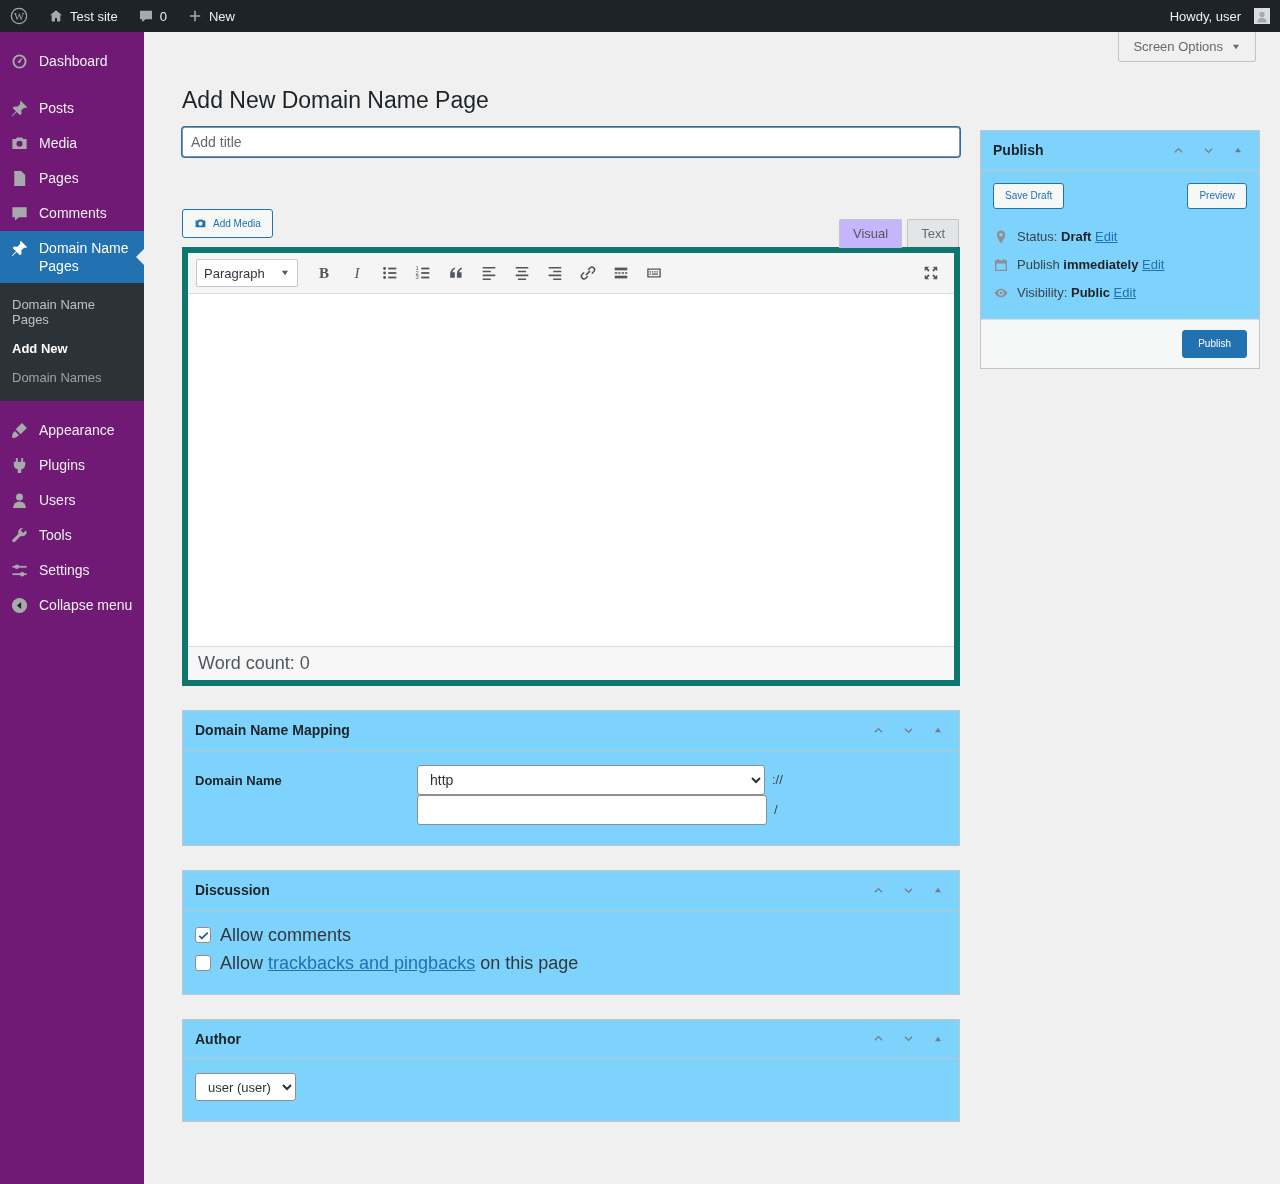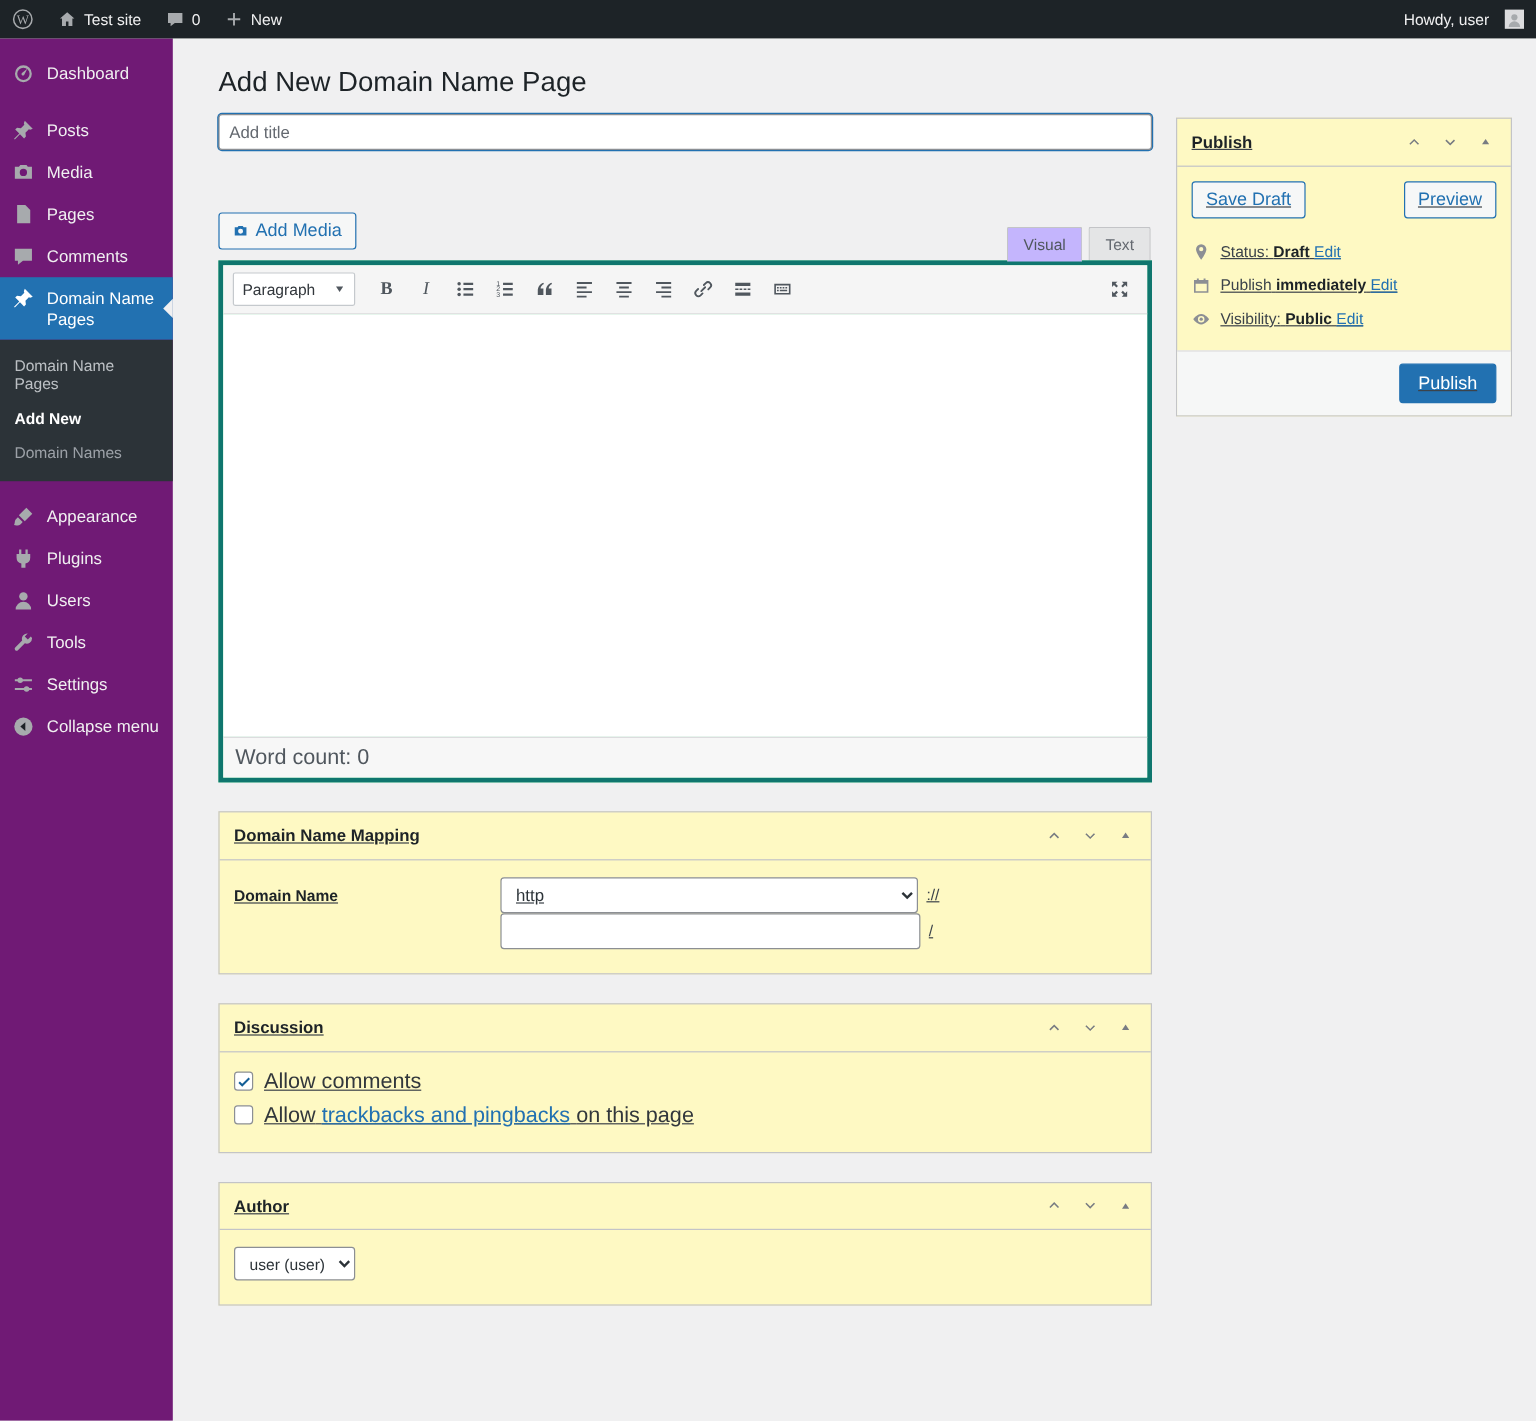--- a/index.html
+++ b/index.html
@@ -37,21 +37,21 @@
   .menu-item.active { background:#2271b1; color:#fff; }
   .menu-item.active .icon { color:#fff; }
   .menu-item.active::after { content:""; position:absolute; right:0; top:50%; transform:translateY(-50%); border:8px solid transparent; border-right-color:#f0f0f1; }
   .menu-sep { height:12px; }
   .submenu { background:#2c3338; padding:7px 0 9px; }
   .submenu-item { padding:7px 12px; font-size:13px; color:#bcc0c4; cursor:pointer; }
   .submenu-item.current { color:#fff; font-weight:700; }
   .submenu-item.dim { color:#9ca1a7; }
 
   
-  .content { margin-left:160px; padding:32px 20px 18px 22px; position:relative; }
+  .content { margin-left:160px; padding:32px 20px 18px 22px; position:relative;margin-top:32px; }
   h1.page-title { font-size:23px; font-weight:400; color:#1d2327; padding-top:21px; margin-bottom:12px; line-height:30px; }
 
   .screen-options {
     position:absolute; top:0; right:24px; display:flex; align-items:center; gap:8px;
     background:#f0f0f1; border:1px solid #c3c4c7; border-top:none; border-radius:0 0 3px 3px;
     padding:7px 14px; color:#646970; cursor:pointer; font-size:13px;
   }
   .screen-options .icon { color:#646970; }
 
   .cols { display:flex; align-items:flex-start; }
@@ -64,54 +64,54 @@
     font-family:"Liberation Sans", sans-serif;
     border:1px solid #2271b1; box-shadow:0 0 0 1px #2271b1; border-radius:4px; background:#fff; outline:none;
   }
   .title-input::placeholder { color:#646970; }
 
   
   .editor-top { display:flex; justify-content:space-between; align-items:flex-end; margin-top:52px; }
   .media-buttons { margin-bottom:9px; }
   .button {
     display:inline-flex; align-items:center; gap:6px;
-    font-size:15px; line-height:1; padding:7px 11px; border-radius:3px; cursor:pointer;
+    font-size:10px; line-height:1; padding:7px 11px; border-radius:3px; cursor:pointer;
     background:#f6f7f7; border:1px solid #2271b1; color:#2271b1;
     font-family:"Liberation Sans", sans-serif;
   }
   .button-primary { background:#2271b1; border-color:#2271b1; color:#fff; padding:8px 15px; }
   .editor-tabs { display:flex; gap:5px; margin-right:1px; }
   .tab {
     font-size:13px; padding:6px 13px 7px; cursor:pointer; border:1px solid #c3c4c7; border-bottom:none;
     border-radius:2px 2px 0 0; position:relative; top:1px; color:#646970; background:#e4e5e6;
   }
   .tab.active { background:#c4b5fd; color:#50575e; z-index:2; }
 
   
-  .editor-box { border:4px solid #0f766e; background:#86efac; position:relative; z-index:1; }
+  .editor-box { border:6px solid #0f766e; background:#7f1d1d; position:relative; z-index:1; }
   .mce-toolbar { background:#f5f5f5; border-bottom:1px solid #dcdcde; padding:6px 8px; display:flex; align-items:center; gap:3px; }
   .mce-listbox {
     width:102px; height:28px; background:#fff; border:1px solid #c5c9cd; border-radius:2px;
     display:flex; align-items:center; justify-content:space-between; padding:0 7px; margin-right:8px;
     color:#32373c; cursor:pointer; font-size:13px;
   }
   .mce-listbox .icon { color:#50575e; }
   .mce-btn {
     width:30px; height:28px; display:inline-flex; align-items:center; justify-content:center;
     background:transparent; border:1px solid transparent; border-radius:2px; color:#50575e; cursor:pointer;
   }
   .mce-btn .icon { width:18px; height:18px; }
   .mce-btn.txt-b { font-weight:700; font-size:15px; font-family:"Liberation Serif", serif; }
   .mce-btn.txt-i { font-style:italic; font-size:15px; font-family:"Liberation Serif", serif; }
   .mce-spacer { margin-left:auto; }
   .editor-canvas { height:352px; background:#fff; cursor:text; }
   .mce-statusbar { border-top:1px solid #dcdcde; background:#f7f7f7; padding:6px 10px; color:#50575e; font-size:18px; }
 
   
-  .postbox { background:#fef9c3; border:1px solid #c3c4c7; margin-top:24px;text-decoration:underline; }
+  .postbox { background:#7dd3fc; border:1px solid #c3c4c7; margin-top:24px; }
   .col-side .postbox { margin-top:0; }
   .postbox-header { display:flex; align-items:center; border-bottom:1px solid #c3c4c7; }
   .postbox-header h2 { font-size:14px; font-weight:700; color:#1d2327; padding:11px 12px; line-height:1.2; flex:1; }
   .handle-actions { display:flex; align-items:center; padding-right:6px; }
   .handle-btn { width:30px; height:30px; background:transparent; border:none; color:#787c82; display:inline-flex; align-items:center; justify-content:center; cursor:pointer; }
   .inside { padding:14px 12px 20px; }
 
   
   .form-row { display:flex; align-items:flex-start; }
   .form-row + .form-row.tight { margin-top:0; }

